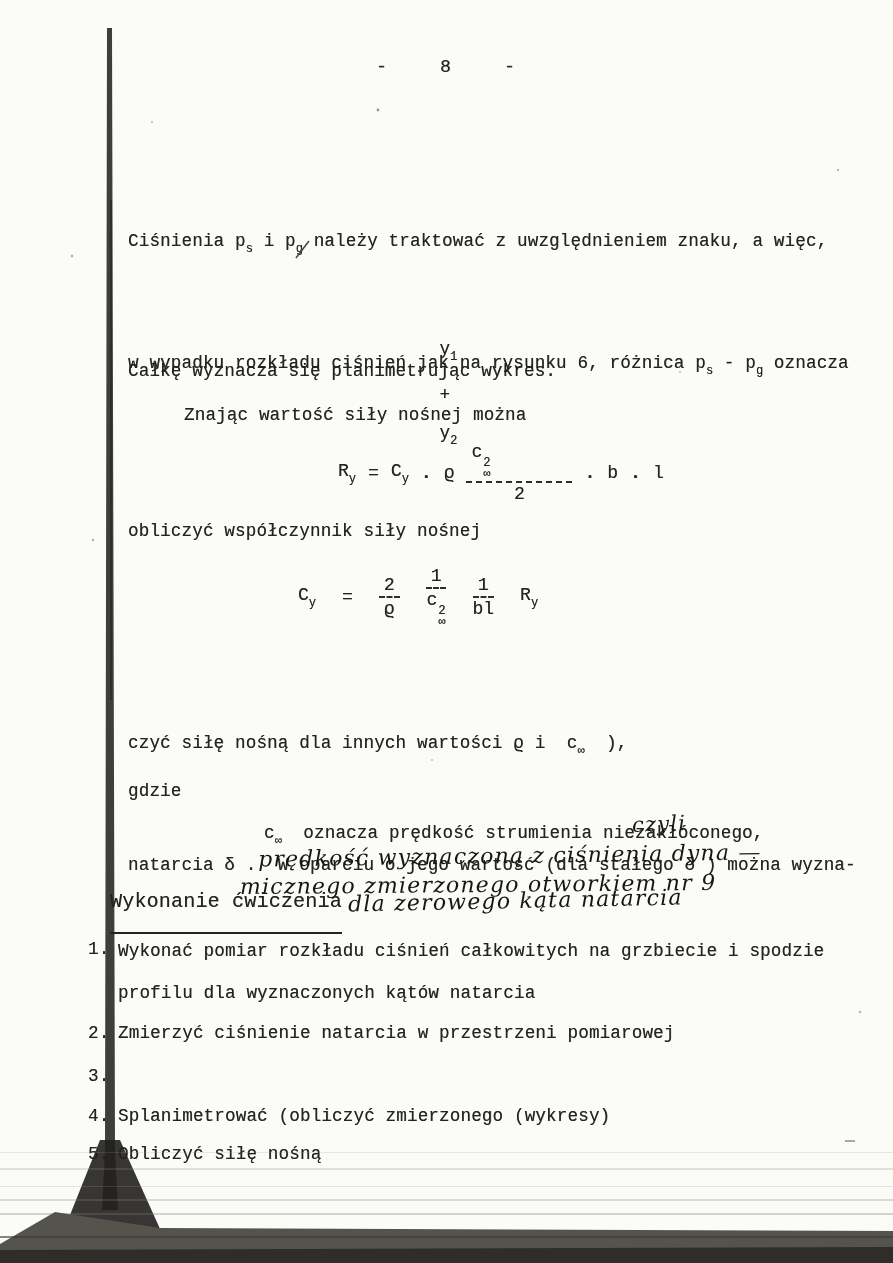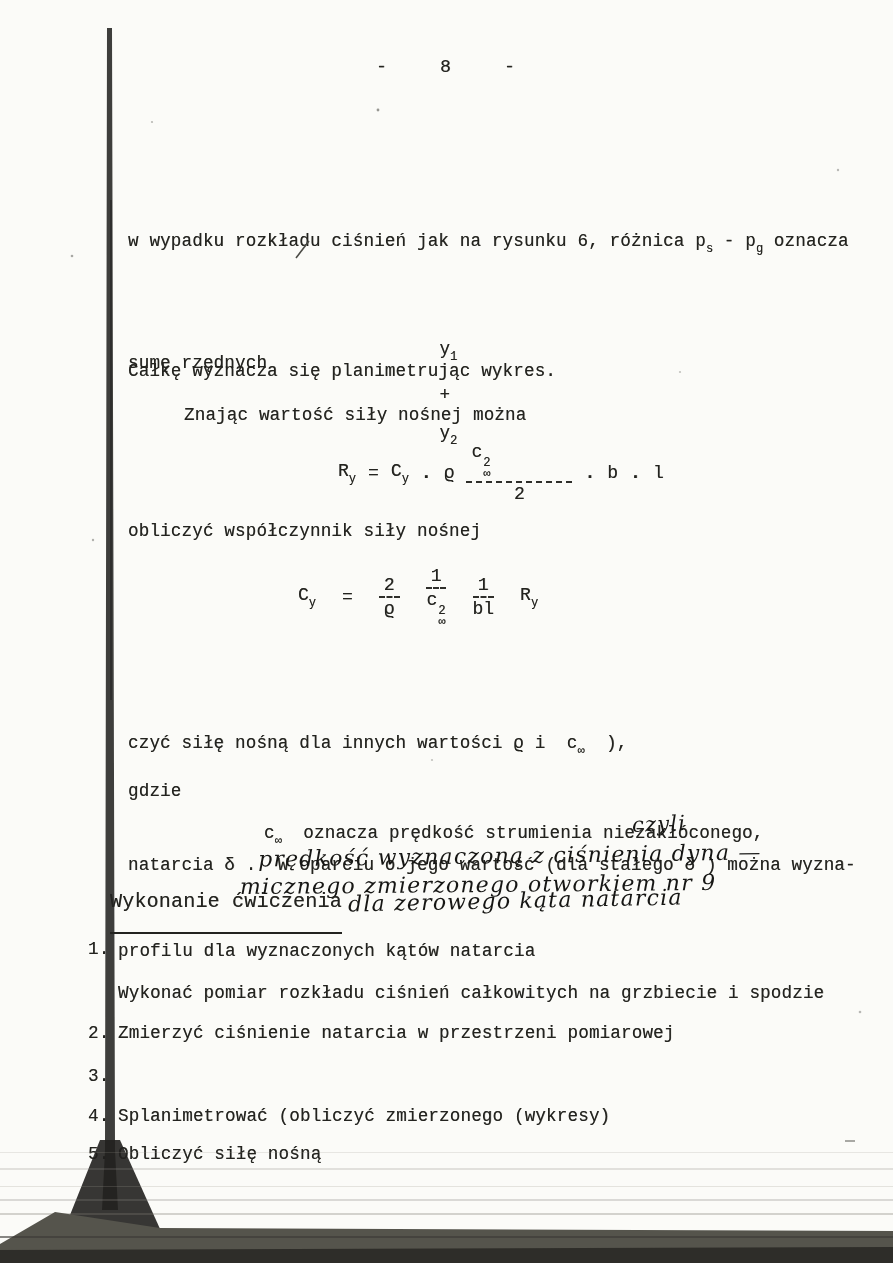--- a/index.html
+++ b/index.html
@@ -41,22 +41,22 @@
   .li{display:flex;}
   .li .num{width:30px;flex:0 0 30px;}
   .artifacts{top:0;left:0;pointer-events:none;}
 </style>
 </head>
 <body>
 
 <div class="abs typed pagenum">-    8    -</div>
 
 <div class="abs typed" style="left:128px;top:146px;">
+  <div><span>Ciśnienia p</span><span class="sub">s</span><span> i p</span><span class="sub">g</span><span> należy traktować z uwzględnieniem znaku, a więc,</span></div>
   <div><span>w wypadku rozkładu ciśnień jak na rysunku 6, różnica p</span><span class="sub">s</span><span> - p</span><span class="sub">g</span><span> oznacza</span></div>
-  <div>sumę rzędnych</div>
 </div>
 
 <div class="abs typed" style="left:418px;top:292px;">
   <span>y</span><span class="sub">1</span>
   <span>+</span>
   <span>y</span><span class="sub">2</span>
 </div>
 
 <div class="abs typed" style="left:128px;top:352px;text-align:center;">Całkę wyznacza się planimetrując wykres.</div>
 <div class="abs typed" style="left:184px;top:396px;">Znając wartość siły nośnej można</div>
@@ -114,21 +114,21 @@
 
 <div class="abs hw hw1" style="left:632px;top:812px;">czyli</div>
 <div class="abs hw hw2" style="left:258px;top:843px;">prędkość wyznaczoną z ciśnienia dyna —</div>
 <div class="abs hw hw3" style="left:240px;top:872px;">micznego zmierzonego otworkiem nr 9</div>
 
 <div class="abs heading" style="left:110px;top:890px;">Wykonanie ćwiczenia</div>
 <div class="abs hw hw4" style="left:348px;top:888px;">dla zerowego kąta natarcia</div>
 
 <div class="abs typed li" style="left:88px;top:930px;">
   <span class="num">1.</span>
-  <span><span style="display:block;line-height:42px;">profilu dla wyznaczonych kątów natarcia</span><span style="display:block;line-height:42px;">Wykonać pomiar rozkładu ciśnień całkowitych na grzbiecie i spodzie</span></span>
+  <span><span style="display:block;line-height:42px;">Wykonać pomiar rozkładu ciśnień całkowitych na grzbiecie i spodzie</span><span style="display:block;line-height:42px;">profilu dla wyznaczonych kątów natarcia</span></span>
 </div>
 <div class="abs typed li" style="left:88px;top:1014px;">
   <span class="num">2.</span>
   <span>Zmierzyć ciśnienie natarcia w przestrzeni pomiarowej</span>
 </div>
 <div class="abs typed li" style="left:88px;top:1057px;">
   <span class="num">3.</span>
 </div>
 <div class="abs typed li" style="left:88px;top:1097px;">
   <span class="num">4.</span>

